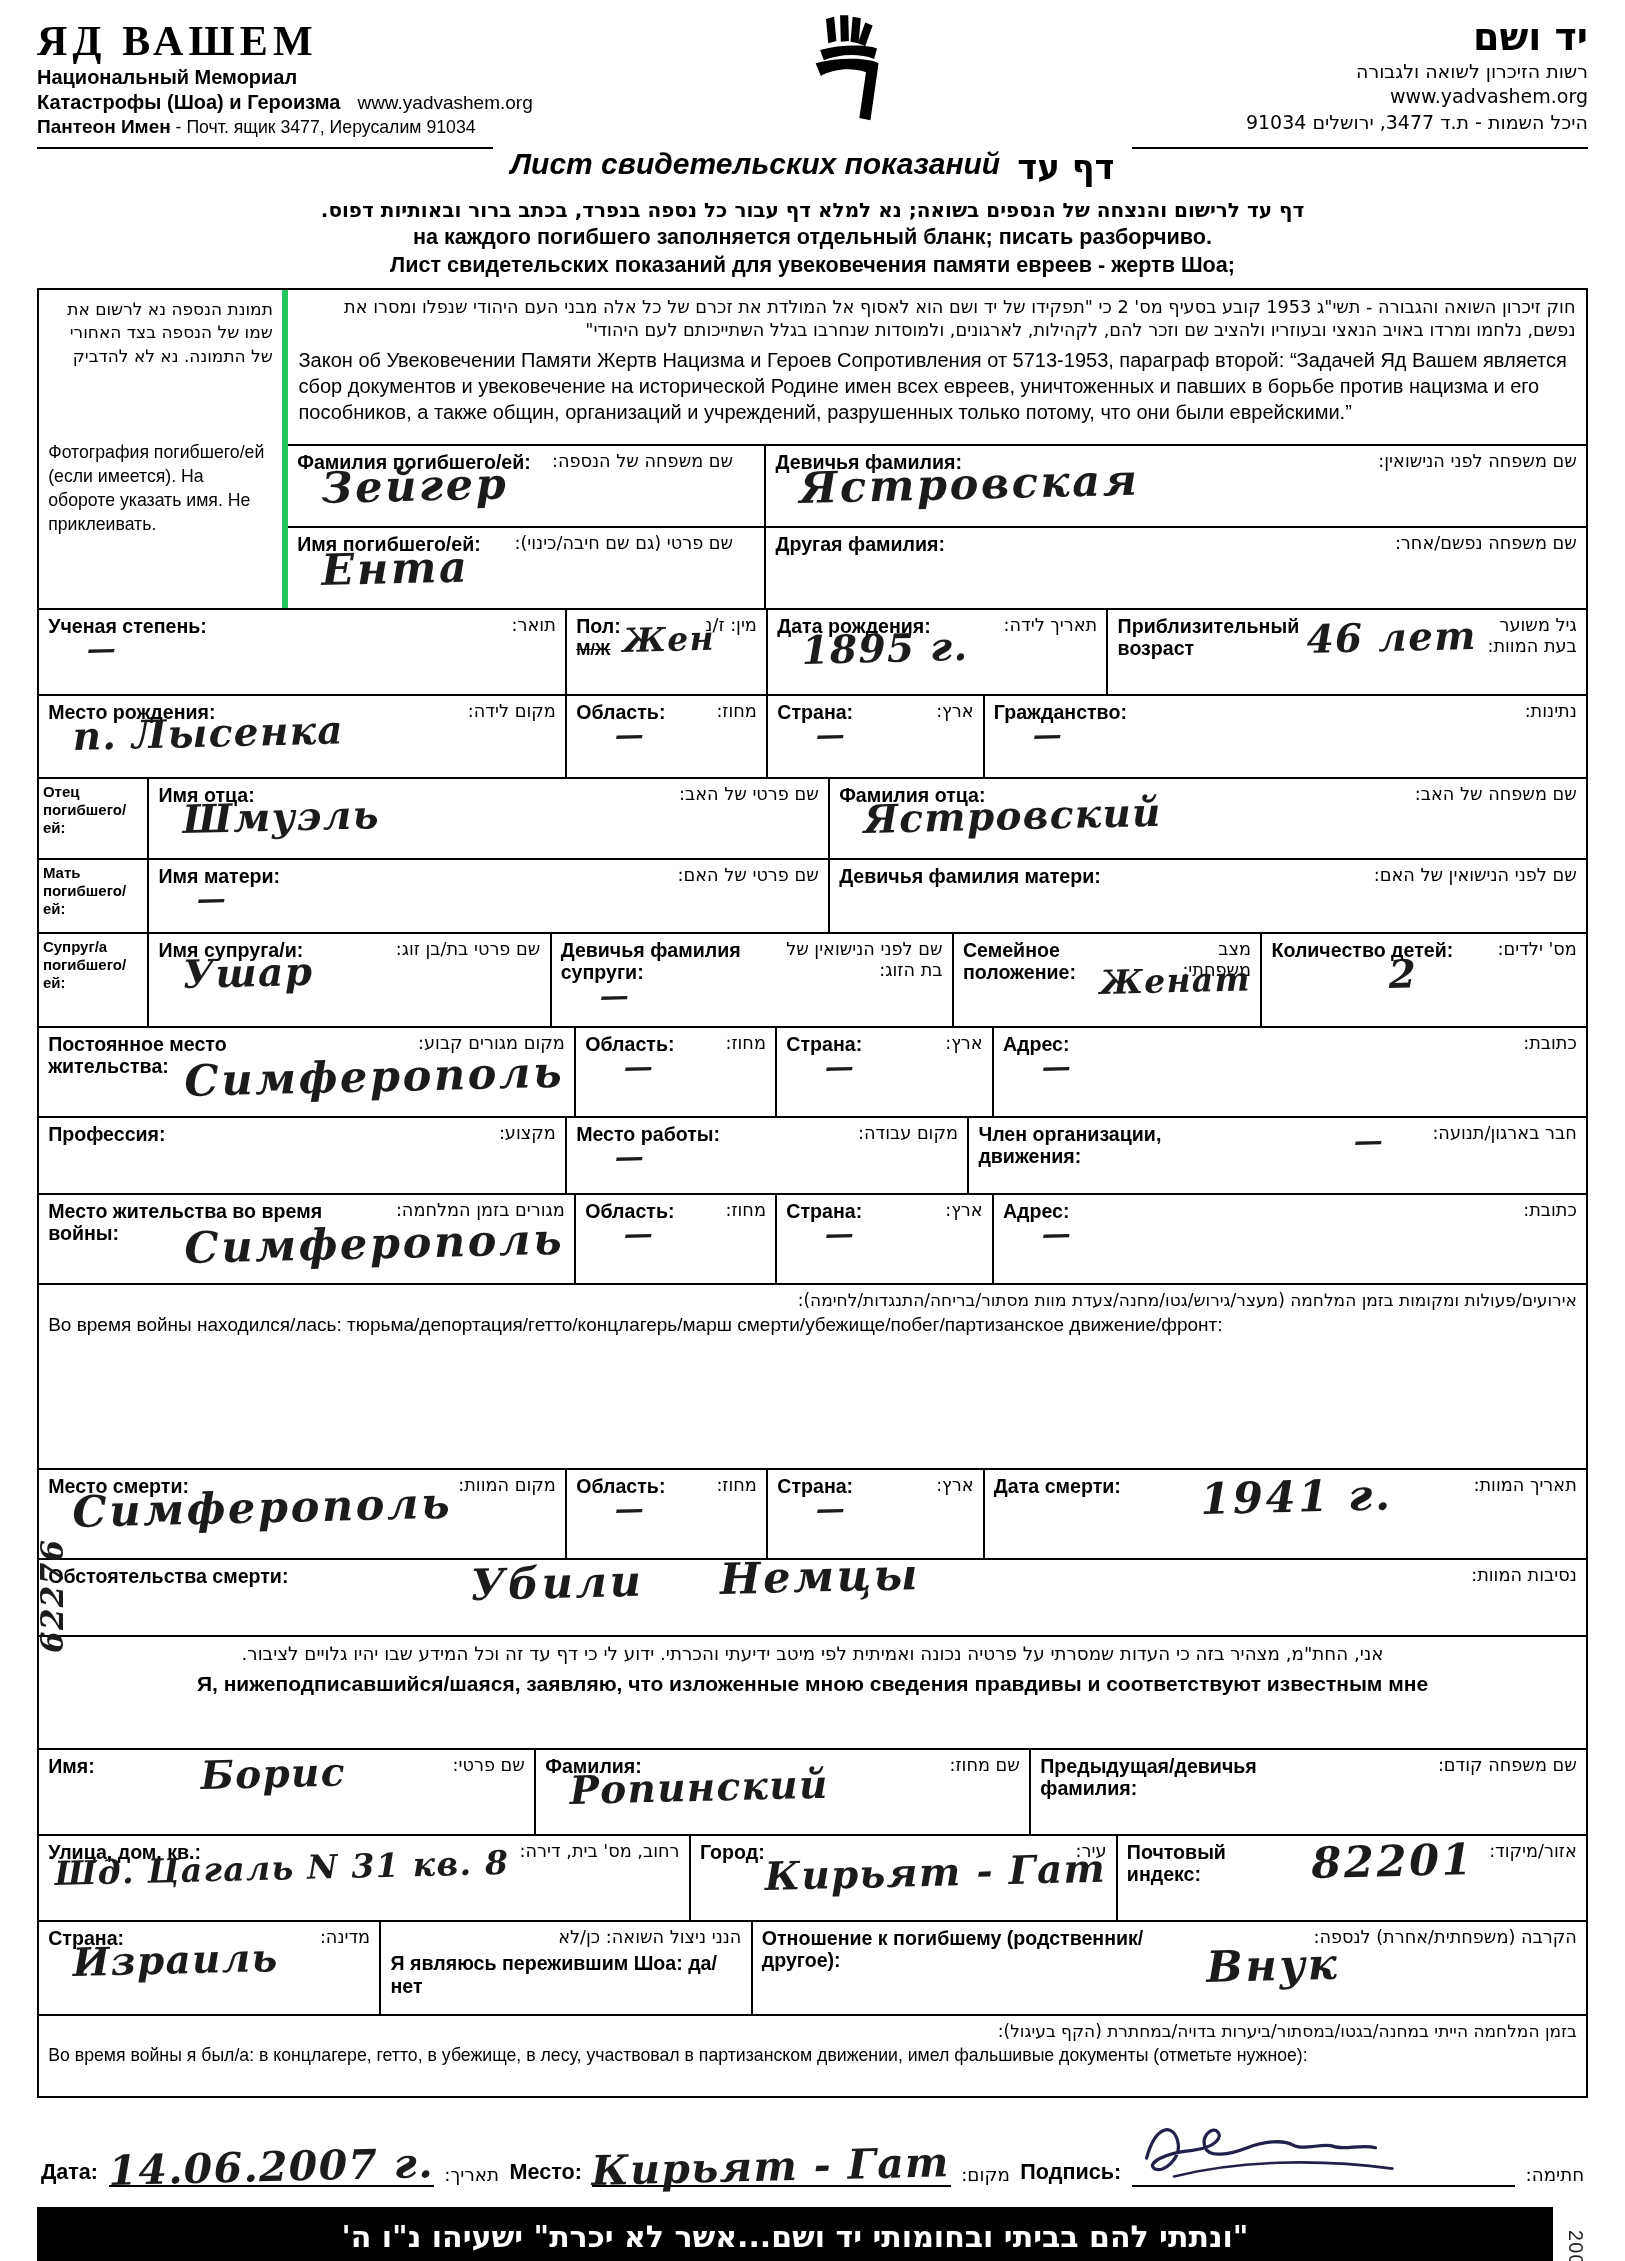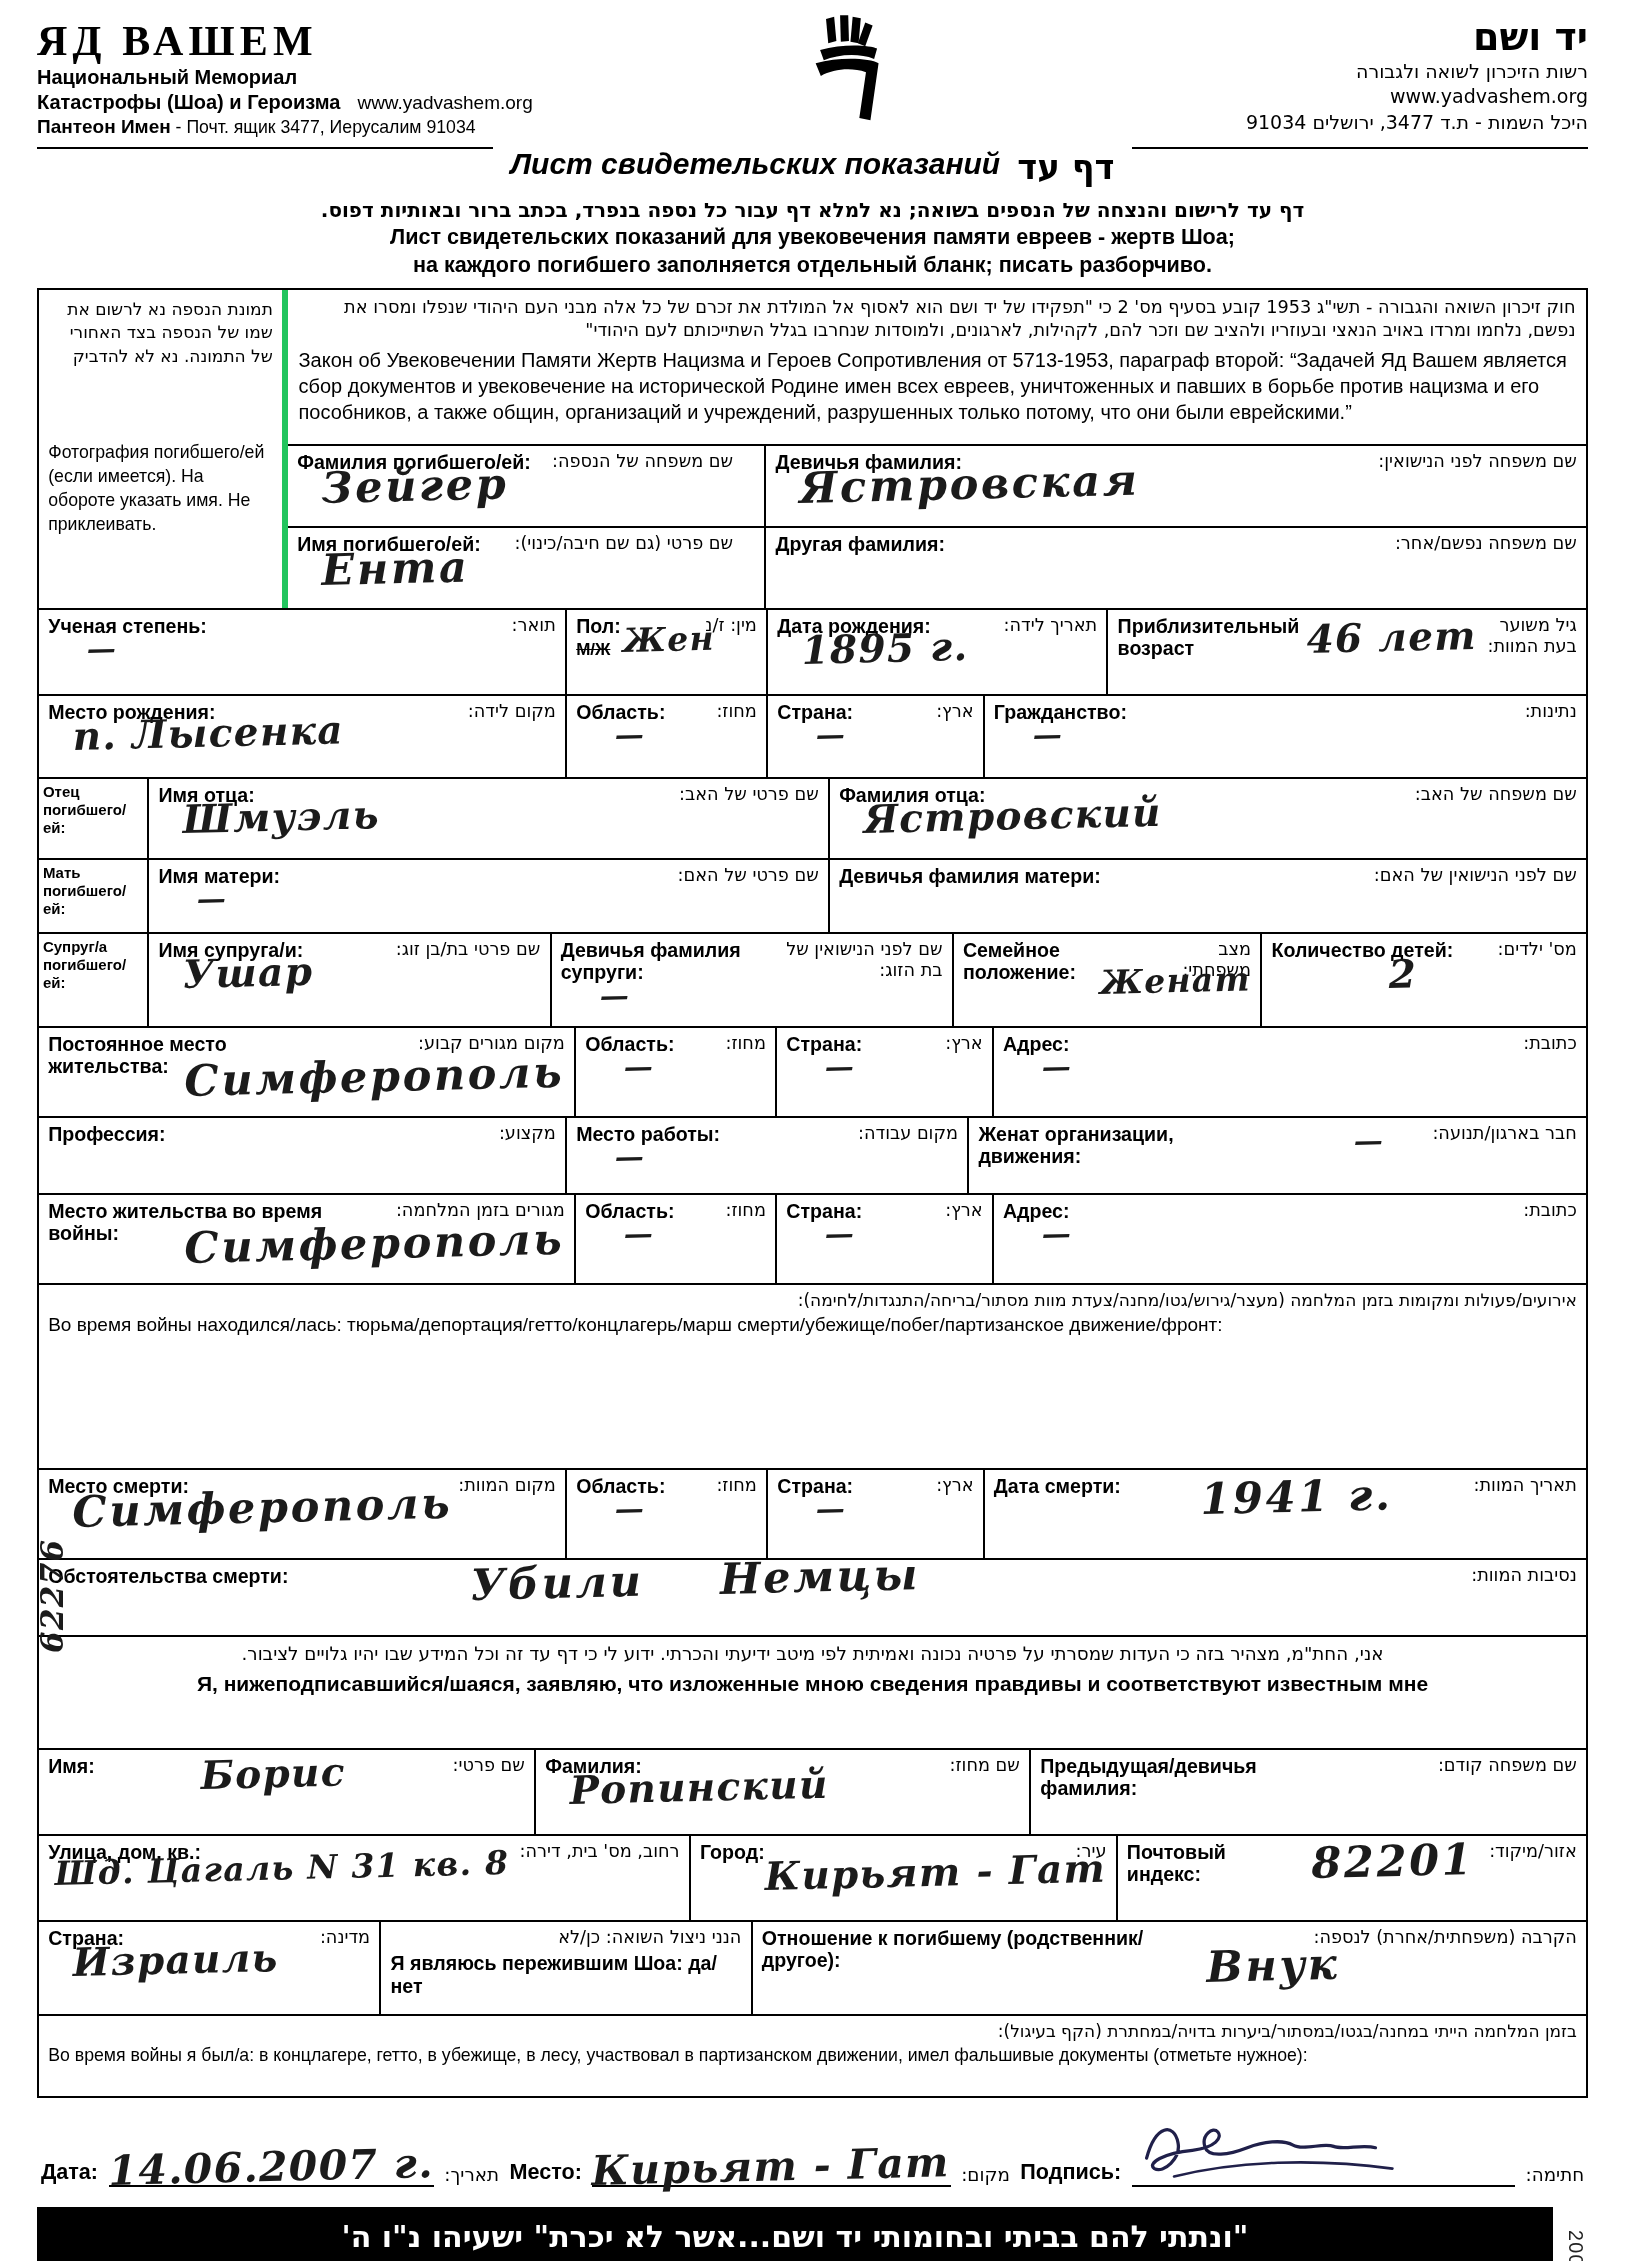--- a/index.html
+++ b/index.html
@@ -116,22 +116,22 @@
 
   <div class="title-row">
     <span class="tline"></span>
     <span class="title-ru">Лист свидетельских показаний</span>
     <span class="title-he">דף עד</span>
     <span class="tline"></span>
   </div>
 
   <div class="instructions">
     <div class="ins-he" dir="rtl">דף עד לרישום והנצחה של הנספים בשואה; נא למלא דף עבור כל נספה בנפרד, בכתב ברור ובאותיות דפוס.</div>
+    <div class="ins-ru">на каждого погибшего заполняется отдельный бланк; писать разборчиво.</div>
     <div class="ins-ru">Лист свидетельских показаний для увековечения памяти евреев - жертв Шоа;</div>
-    <div class="ins-ru">на каждого погибшего заполняется отдельный бланк; писать разборчиво.</div>
   </div>
 
   <div class="fbox">
 
     <div class="frow">
       <div class="photo-col">
         <div class="photo-he" dir="rtl">תמונת הנספה נא לרשום את שמו של הנספה בצד האחורי של התמונה. נא לא להדביק</div>
         <div class="photo-ru">Фотография погибшего/ей (если имеется). На обороте указать имя. Не приклеивать.</div>
       </div>
       <div class="right-col">
@@ -352,21 +352,21 @@
       </div>
       <div class="fcell" style="flex:0 0 26%">
         <div class="labels">
           <span class="ru">Место работы:</span>
           <span class="he">מקום עבודה:</span>
         </div>
         <div class="val hw hw-dash">—</div>
       </div>
       <div class="fcell" style="flex:1">
         <div class="labels">
-          <span class="ru" style="max-width:288px">Женат организации, движения:</span>
+          <span class="ru" style="max-width:288px">Член организации, движения:</span>
           <span class="hw hw-dash" style="margin-top:5.2px">—</span>
           <span class="he">חבר בארגון/תנועה:</span>
         </div>
       </div>
     </div>
 
     <div class="frow" style="min-height:88px">
       <div class="fcell" style="flex:0 0 34%">
         <div class="labels">
           <span class="ru" style="max-width:275px">Место жительства во время войны:</span>

